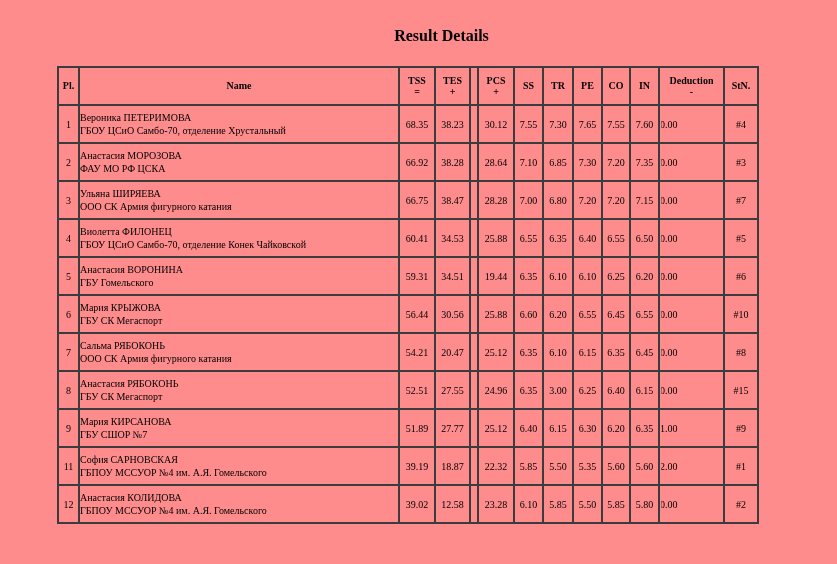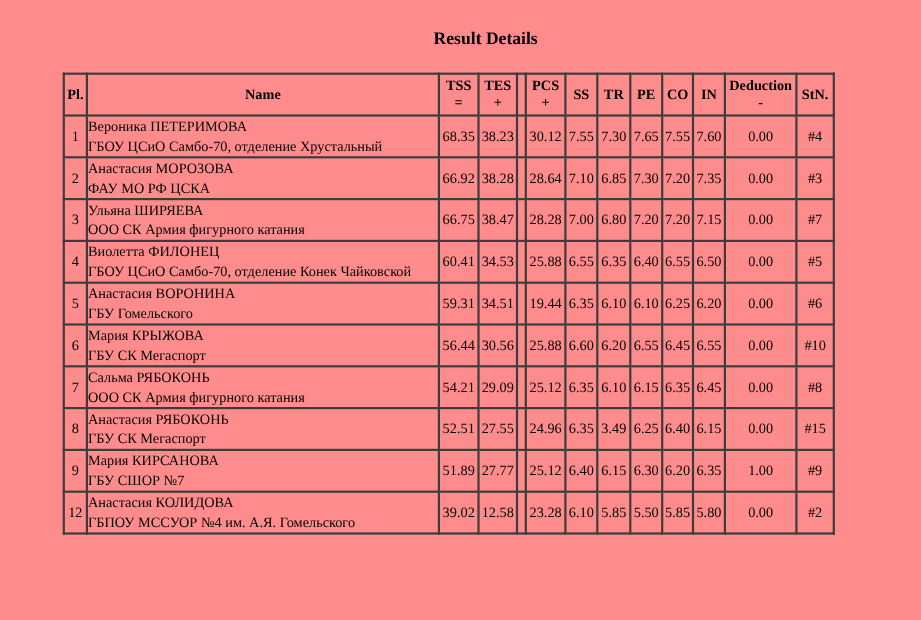--- a/index.html
+++ b/index.html
@@ -19,34 +19,34 @@
     font-weight: bold;
     font-size: 16px;
     padding-left: 23px;
   }
   table.results {
     position: absolute;
     top: 66px; left: 57px;
     width: 700px;
     border-collapse: collapse;
     table-layout: fixed;
-    font-size: 13px;
+    font-size: 10px;
   }
   table.results td, table.results th {
     border: 2px solid #3C3C3C;
     padding: 0;
     overflow: hidden;
     vertical-align: middle;
   }
   table.results tr { height: 38px; }
   th { font-weight: bold; text-align: center; line-height: 1.15; padding: 1px 0; }
   .c-pl  { text-align: center; }
   .c-name { text-align: left; padding: 1px 2px 1px 3px; line-height: 1.35; }
   .c-num { text-align: center; }
-  .c-ded { text-align: center; padding-right: 4px; border-radius: 18px; }
+  .c-ded { text-align: left; padding-right: 4px; border-radius: 18px; }
   .c-stn { text-align: center; }
 </style>
 </head>
 <body>
 
 <div class="title">Result Details</div>
 
 <table class="results">
   <colgroup>
     <col style="width:21px">
@@ -201,21 +201,21 @@
       <td class="c-ded">0.00</td>
       <td class="c-stn">#10</td>
     </tr>
     <tr>
       <td class="c-pl">7</td>
       <td class="c-name">
           <div>Сальма РЯБОКОНЬ</div>
           <div>ООО СК Армия фигурного катания</div>
         </td>
       <td class="c-num">54.21</td>
-      <td class="c-num">29.09</td>
+      <td class="c-num">20.47</td>
       <td></td>
       <td class="c-num">25.12</td>
       <td class="c-num">6.35</td>
       <td class="c-num">6.10</td>
       <td class="c-num">6.15</td>
       <td class="c-num">6.35</td>
       <td class="c-num">6.45</td>
       <td class="c-ded">0.00</td>
       <td class="c-stn">#8</td>
     </tr>
@@ -223,21 +223,21 @@
       <td class="c-pl">8</td>
       <td class="c-name">
           <div>Анастасия РЯБОКОНЬ</div>
           <div>ГБУ СК Мегаспорт</div>
         </td>
       <td class="c-num">52.51</td>
       <td class="c-num">27.55</td>
       <td></td>
       <td class="c-num">24.96</td>
       <td class="c-num">6.35</td>
-      <td class="c-num">3.49</td>
+      <td class="c-num">3.00</td>
       <td class="c-num">6.25</td>
       <td class="c-num">6.40</td>
       <td class="c-num">6.15</td>
       <td class="c-ded">0.00</td>
       <td class="c-stn">#15</td>
     </tr>
     <tr>
       <td class="c-pl">9</td>
       <td class="c-name">
           <div>Мария КИРСАНОВА</div>
@@ -249,20 +249,38 @@
       <td class="c-num">25.12</td>
       <td class="c-num">6.40</td>
       <td class="c-num">6.15</td>
       <td class="c-num">6.30</td>
       <td class="c-num">6.20</td>
       <td class="c-num">6.35</td>
       <td class="c-ded">1.00</td>
       <td class="c-stn">#9</td>
     </tr>
     <tr>
+      <td class="c-pl">11</td>
+      <td class="c-name">
+          <div>София САРНОВСКАЯ</div>
+          <div>ГБПОУ МССУОР №4 им. А.Я. Гомельского</div>
+        </td>
+      <td class="c-num">39.19</td>
+      <td class="c-num">18.87</td>
+      <td></td>
+      <td class="c-num">22.32</td>
+      <td class="c-num">5.85</td>
+      <td class="c-num">5.50</td>
+      <td class="c-num">5.35</td>
+      <td class="c-num">5.60</td>
+      <td class="c-num">5.60</td>
+      <td class="c-ded">2.00</td>
+      <td class="c-stn">#1</td>
+    </tr>
+    <tr>
       <td class="c-pl">12</td>
       <td class="c-name">
           <div>Анастасия КОЛИДОВА</div>
           <div>ГБПОУ МССУОР №4 им. А.Я. Гомельского</div>
         </td>
       <td class="c-num">39.02</td>
       <td class="c-num">12.58</td>
       <td></td>
       <td class="c-num">23.28</td>
       <td class="c-num">6.10</td>

